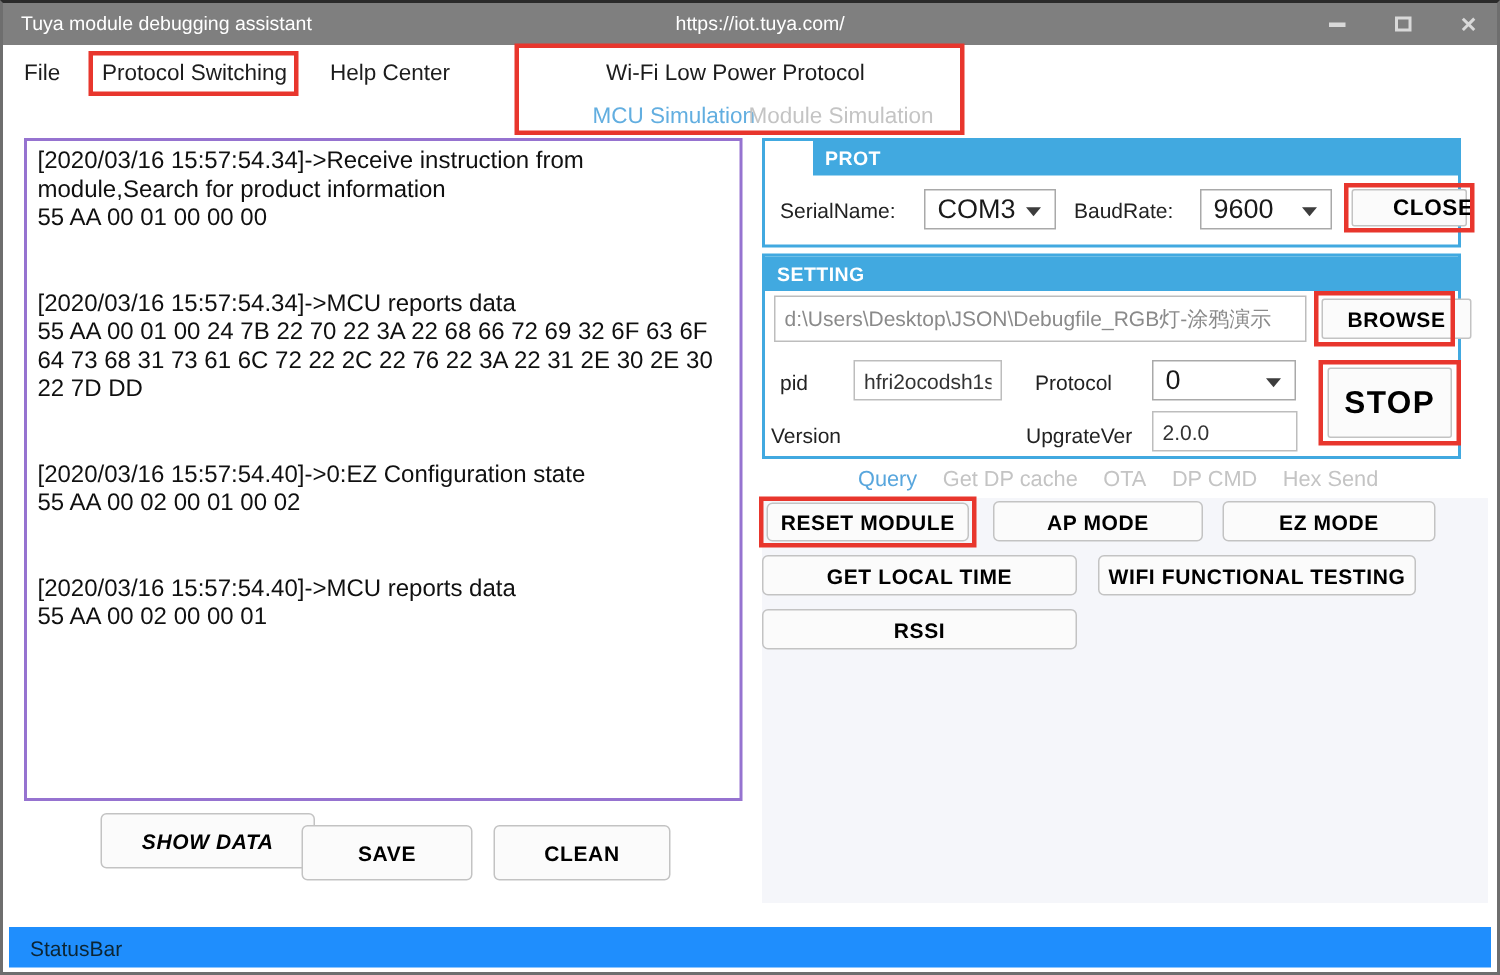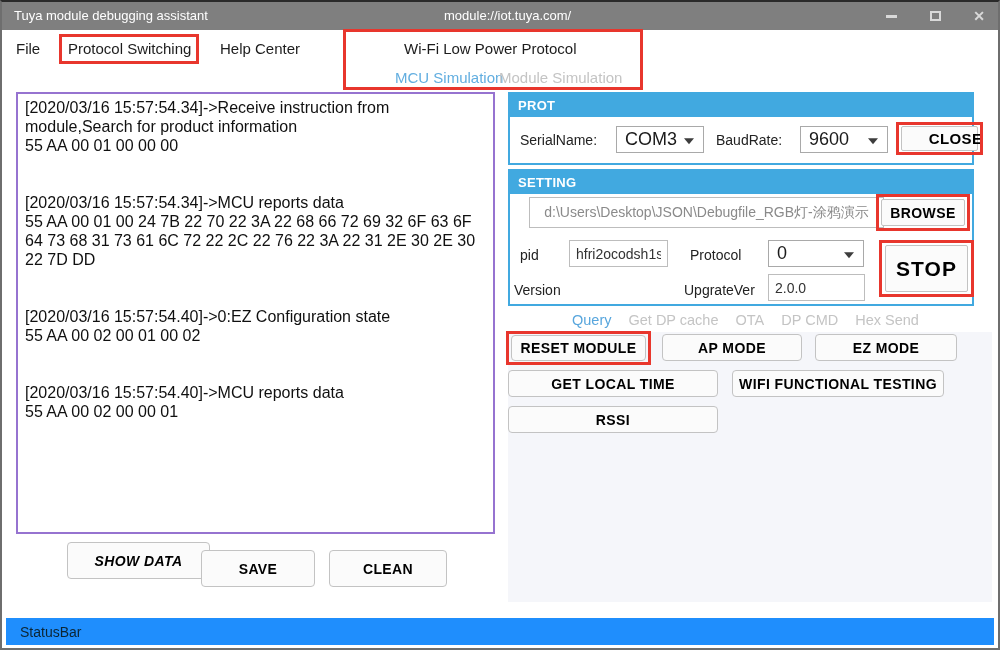--- a/index.html
+++ b/index.html
@@ -81,21 +81,21 @@
     color:#0c2533; font-size:14px; display:flex; align-items:center; padding-left:14px;
   }
 </style>
 </head>
 <body>
 
 <div class="window">
 
   <div class="titlebar">
     <span class="title">Tuya module debugging assistant</span>
-    <span class="url">module://iot.tuya.com/</span>
+    <span class="url">https://iot.tuya.com/</span>
     <div class="win-controls">
       <span class="wc">
           <span class="min-glyph"></span>
         </span>
       <span class="wc">
           <span class="max-glyph"></span>
         </span>
       <span class="wc">
           <span class="close-glyph">✕</span>
         </span>
@@ -132,40 +132,40 @@
     <div class="log-entry">
       <div>[2020/03/16 15:57:54.40]-&gt;MCU reports data</div>
       <div>55 AA 00 02 00 00 01</div>
     </div>
   </div>
 
   <button class="btn" style="left:65px; top:540px; width:143px; height:37px;font-style:italic;">SHOW DATA</button>
   <button class="btn" style="left:199px; top:548px; width:114px; height:37px;">SAVE</button>
   <button class="btn" style="left:327px; top:548px; width:118px; height:37px;">CLEAN</button>
 
-  <div class="section" style="left:506px; top:90px; width:466px; height:73px;">
+  <div class="section" style="left:506px; top:90px; width:466px; height:73px;padding-left:32px;">
     <div class="section-header">PROT</div>
   </div>
   <span class="field-label" style="left:518px; top:130px;">SerialName:</span>
   <div class="dropdown" style="left:614px; top:124px; width:88px; height:27px;">
     <span>COM3</span>
     <span class="dd-arrow"></span>
   </div>
   <span class="field-label" style="left:714px; top:130px;">BaudRate:</span>
   <div class="dropdown" style="left:798px; top:124px; width:88px; height:27px;">
     <span>9600</span>
     <span class="dd-arrow"></span>
   </div>
   <button class="btn" style="left:899px; top:124px; width:77px; height:25px; font-size:15px; border-radius:2px;padding-left:32px;">CLOSE</button>
 
   <div class="section" style="left:506px; top:167px; width:466px; height:137px;">
     <div class="section-header">SETTING</div>
   </div>
-  <input class="text-input path-input" style="left: 527px; top: 195px; width: 355px; height: 31px; text-align: center;" value="d:\Users\Desktop\JSON\Debugfile_RGB灯-涂鸦演示">
-  <button class="btn" style="left:879px; top:197px; width:84px; height:27px; border-radius:2px;">BROWSE</button>
+  <input class="text-input path-input" style="left: 514px; top: 195px; width: 355px; height: 31px;" value="d:\Users\Desktop\JSON\Debugfile_RGB灯-涂鸦演示">
+  <button class="btn" style="left:879px; top:197px; width:100px; height:27px; border-radius:2px;">BROWSE</button>
 
   <span class="field-label" style="left:518px; top:245px;">pid</span>
   <input class="text-input" style="left: 567px; top: 238px; width: 99px; height: 27px;" value="hfri2ocodsh1salr">
   <span class="field-label" style="left:688px; top:245px;">Protocol</span>
   <div class="dropdown" style="left:766px; top:238px; width:96px; height:27px;">
     <span>0</span>
     <span class="dd-arrow"></span>
   </div>
   <button class="btn" style="left:883px; top:243px; width:83px; height:47px; font-size:21px; letter-spacing:1px; border-radius:2px;">STOP</button>
 

